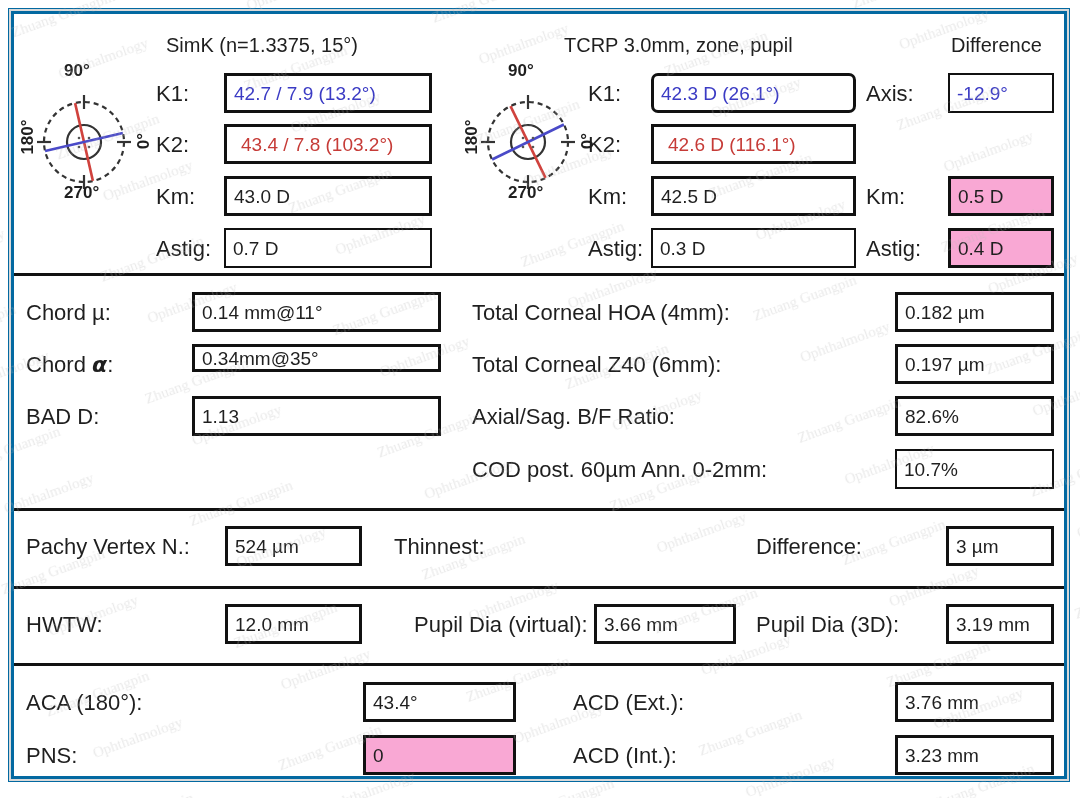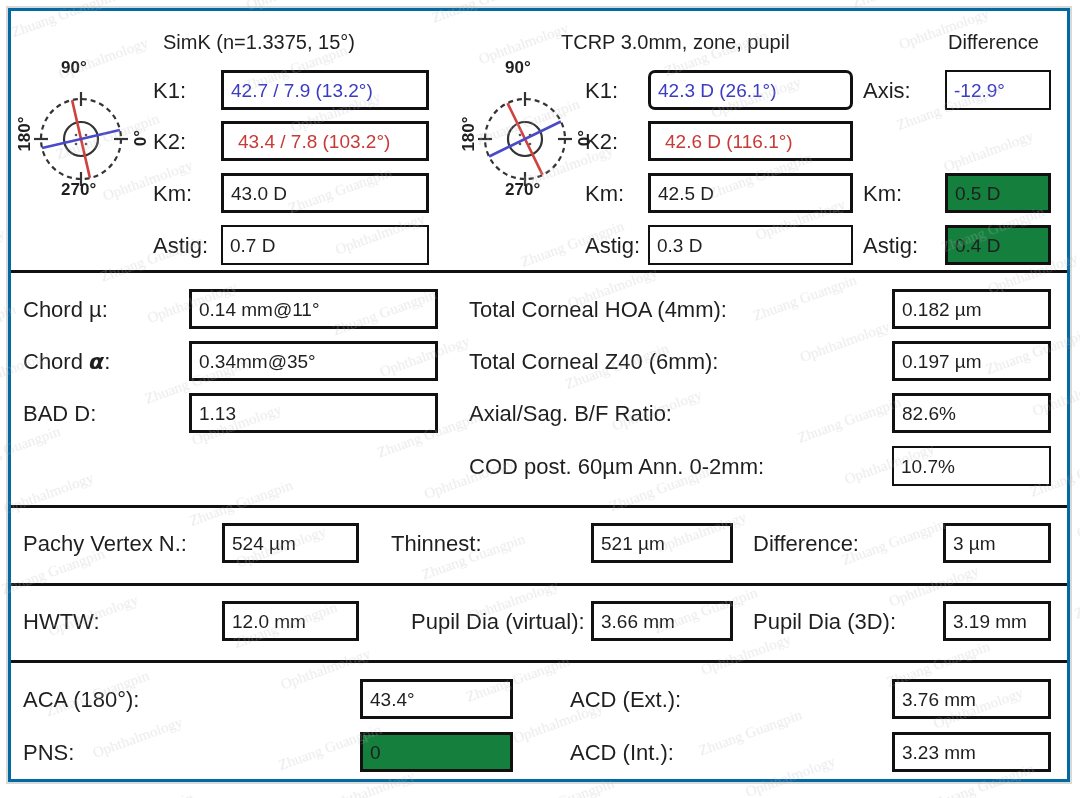--- a/index.html
+++ b/index.html
@@ -19,21 +19,21 @@
     background: #ffffff;
     overflow: hidden;
   }
   
   .frame {
     position: absolute;
     left: 8px;
     top: 8px;
     width: 1062px;
     height: 774px;
-    border: 3px solid #0369a1;
+    border: 6px solid #0369a1;
     box-sizing: border-box;
     background: #ffffff;
   }
   .frame::after {
     content: "";
     position: absolute;
     left: -5px; top: -5px; right: -5px; bottom: -5px;
     border: 2px solid #d9d9d9;
     pointer-events: none;
   }
@@ -67,21 +67,21 @@
     padding-left: 7px;
     font-size: 19px;
     line-height: 19px;
     color: #1f1f1f;
     white-space: nowrap;
     overflow: hidden;
   }
   .box.thin { border-width: 2px; }
   .box.blue { color: #3b3bc4; }
   .box.red  { color: #c63b37; padding-left: 14px; }
-  .box.hl   { background: #15803d; text-align: center; }
+  .box.hl   { background: #f9a8d4; text-align: center; }
 
   
   .compass { position: absolute; }
   .alpha {
     font-weight: bold;
     font-style: italic;
     font-family: "DejaVu Sans", sans-serif;
   }
   .watermark-layer {
     position: absolute;
@@ -205,42 +205,41 @@
     <div class="box hl" style="left:934px; top:214px; width:106px; height:40px;">0.4 D</div>
 
     <div class="lbl" style="left:12px; top:288px;">
       <span>Chord </span><span>µ</span><span>:</span>
     </div>
     <div class="box" style="left:178px; top:278px; width:249px; height:40px;">0.14 mm@11°</div>
 
     <div class="lbl" style="left:12px; top:340px;">
       <span>Chord </span><span class="alpha">α</span><span>:</span>
     </div>
-    <div class="box" style="left:178px; top:330px; width:249px; height:40px;">0.34mm@35°</div>
+    <div class="box" style="left:178px; top:330px; width:249px; height:28px;">0.34mm@35°</div>
 
     <div class="lbl" style="left:12px; top:392px;">BAD D:</div>
     <div class="box" style="left:178px; top:382px; width:249px; height:40px;">1.13</div>
 
     <div class="lbl" style="left:458px; top:288px;">Total Corneal HOA (4mm):</div>
     <div class="box" style="left:881px; top:278px; width:159px; height:40px;">0.182 µm</div>
 
     <div class="lbl" style="left:458px; top:340px;">Total Corneal Z40 (6mm):</div>
     <div class="box" style="left:881px; top:330px; width:159px; height:40px;">0.197 µm</div>
 
     <div class="lbl" style="left:458px; top:392px;">Axial/Sag. B/F Ratio:</div>
     <div class="box" style="left:881px; top:382px; width:159px; height:40px;">82.6%</div>
 
     <div class="lbl" style="left:458px; top:445px;">COD post. 60µm Ann. 0-2mm:</div>
     <div class="box thin" style="left:881px; top:435px; width:159px; height:40px;">10.7%</div>
 
     <div class="lbl" style="left:12px; top:522px;">Pachy Vertex N.:</div>
     <div class="box" style="left:211px; top:512px; width:137px; height:40px;">524 µm</div>
 
     <div class="lbl" style="left:380px; top:522px;">Thinnest:</div>
-    <div class="box" style="left:580px; top:512px; width:142px; height:40px;">521 µm</div>
 
     <div class="lbl" style="left:742px; top:522px;">Difference:</div>
     <div class="box" style="left:932px; top:512px; width:108px; height:40px;">3 µm</div>
 
     <div class="lbl" style="left:12px; top:600px;">HWTW:</div>
     <div class="box" style="left:211px; top:590px; width:137px; height:40px;">12.0 mm</div>
 
     <div class="lbl" style="left:400px; top:600px;">Pupil Dia (virtual):</div>
     <div class="box" style="left:580px; top:590px; width:142px; height:40px;">3.66 mm</div>
 

